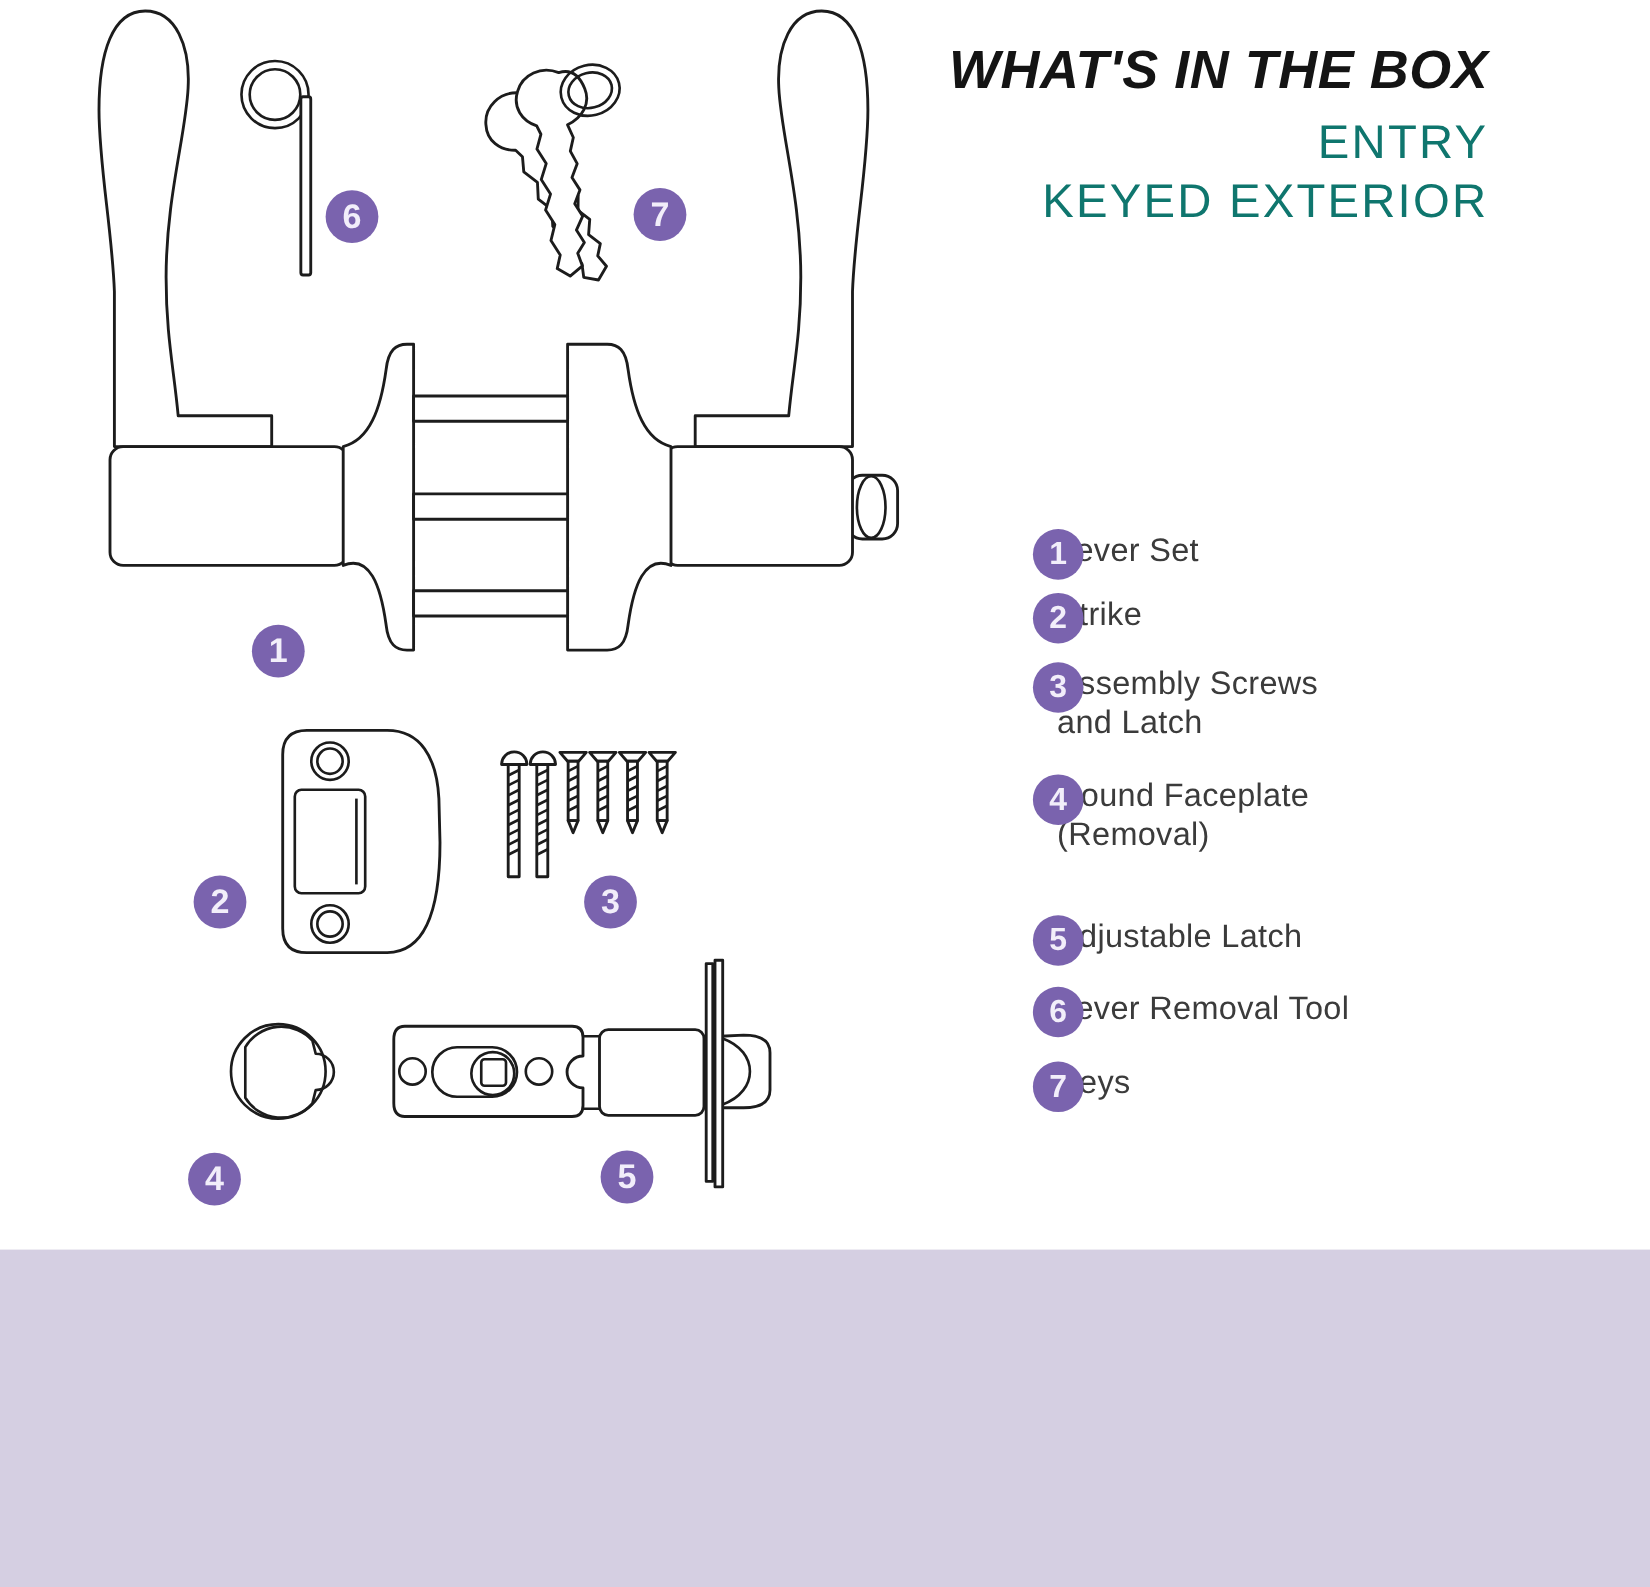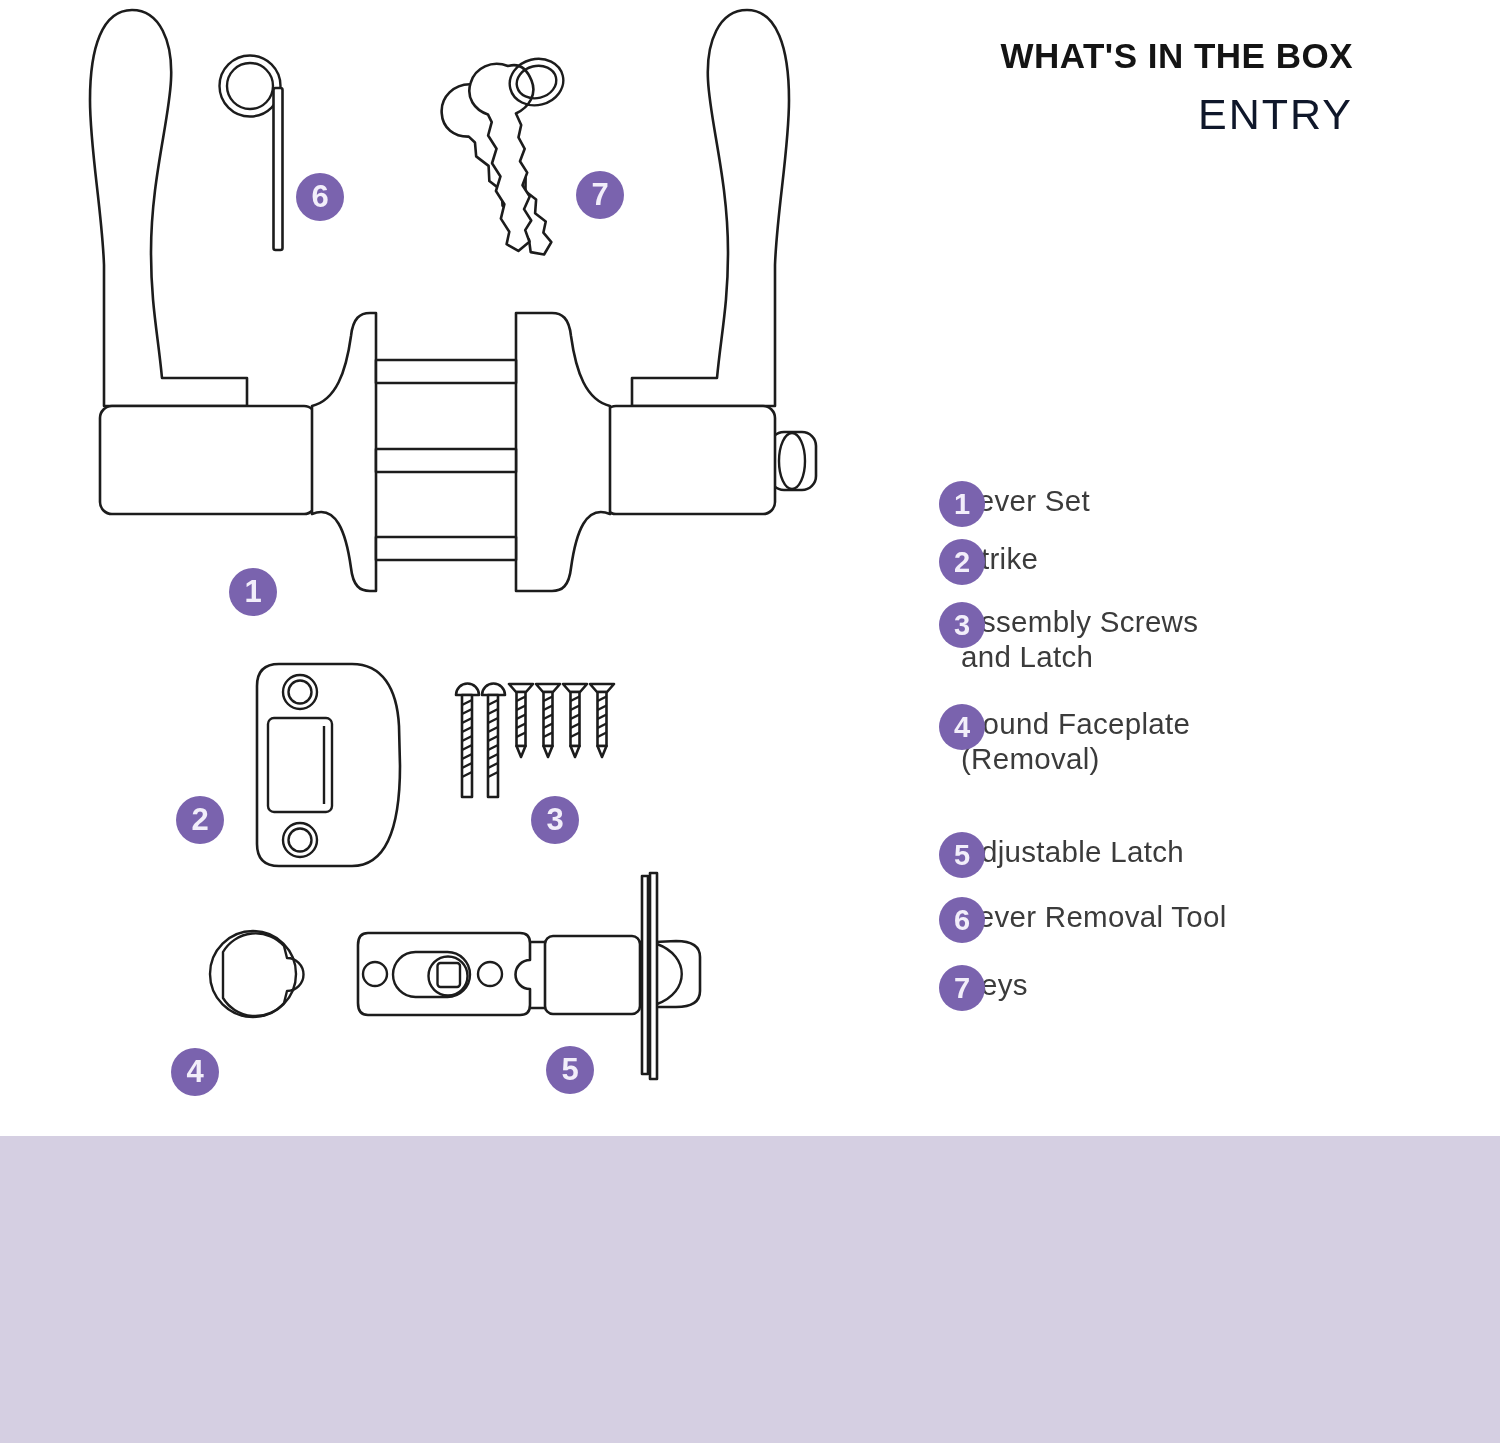--- a/index.html
+++ b/index.html
@@ -13,22 +13,22 @@
   .ln-thin{fill:none;stroke:#1c1c1c;stroke-width:2.4;stroke-linejoin:round;}
   
   .badge{
     position:absolute;display:flex;align-items:center;justify-content:center;
     border-radius:50%;background:#7a63ae;color:#f2eefa;font-weight:700;
   }
   .badge.lg{width:48px;height:48px;font-size:31px;}
   .badge.sm{width:46px;height:46px;font-size:29px;}
   
   .head-block{position:absolute;right:147px;top:36px;text-align:right;color:#141414;}
-  .head-title{font-size:35px;font-weight:700;letter-spacing:.5px;white-space:nowrap;}
-  .head-sub{margin-top:12px;font-size:43px;font-weight:400;line-height:53px;letter-spacing:2px;color:#0f172a;}
+  .head-title{font-size:49px;font-weight:700;letter-spacing:.5px;white-space:nowrap;font-style:italic;}
+  .head-sub{margin-top:12px;font-size:43px;font-weight:400;line-height:53px;letter-spacing:2px;color:#0f766e;}
   .list-row{position:absolute;left:939px;display:flex;align-items:flex-start;}
   .list-label{margin-left:22px;padding-top:3px;font-size:29.5px;line-height:34.5px;color:#3b3b3b;letter-spacing:.3px;}
   
   .banner{position:absolute;left:0;top:1136px;width:1500px;height:307px;background:#d5cfe2;}
 </style>
 </head>
 <body>
 
 <svg id="diagram-svg" width="900" height="1120" viewBox="0 0 900 1120">
 
@@ -157,20 +157,21 @@
 <div class="badge lg" style="left:531px;top:796px">3</div>
 <div class="badge lg" style="left:171px;top:1048px">4</div>
 <div class="badge lg" style="left:546px;top:1046px">5</div>
 <div class="badge lg" style="left:296px;top:173px">6</div>
 <div class="badge lg" style="left:576px;top:171px">7</div>
 
 <div class="head-block">
   <div class="head-title">WHAT'S IN THE BOX</div>
   <div class="head-sub">
     <div>ENTRY</div>
+    <div>KEYED EXTERIOR</div>
   </div>
 </div>
 
 <div class="list-row" style="top:481px">
   <div class="badge sm">1</div>
   <div class="list-label">Lever Set</div>
 </div>
 <div class="list-row" style="top:539px">
   <div class="badge sm">2</div>
   <div class="list-label">Strike</div>

